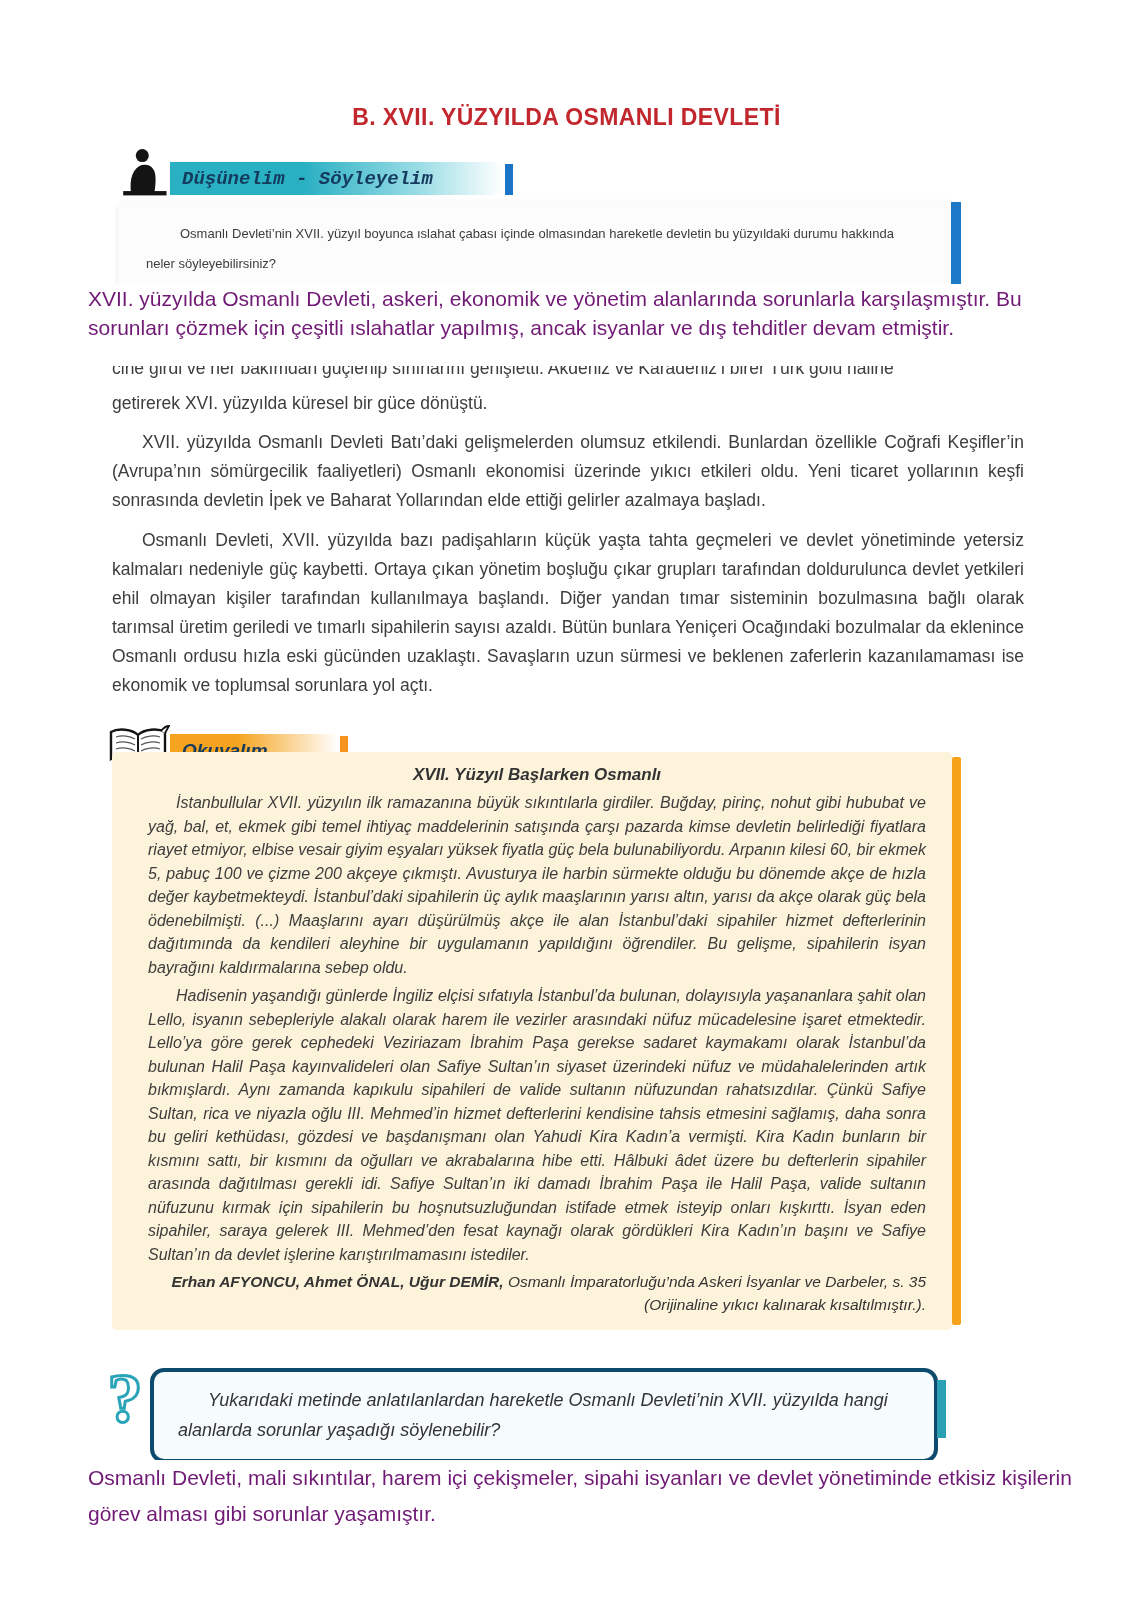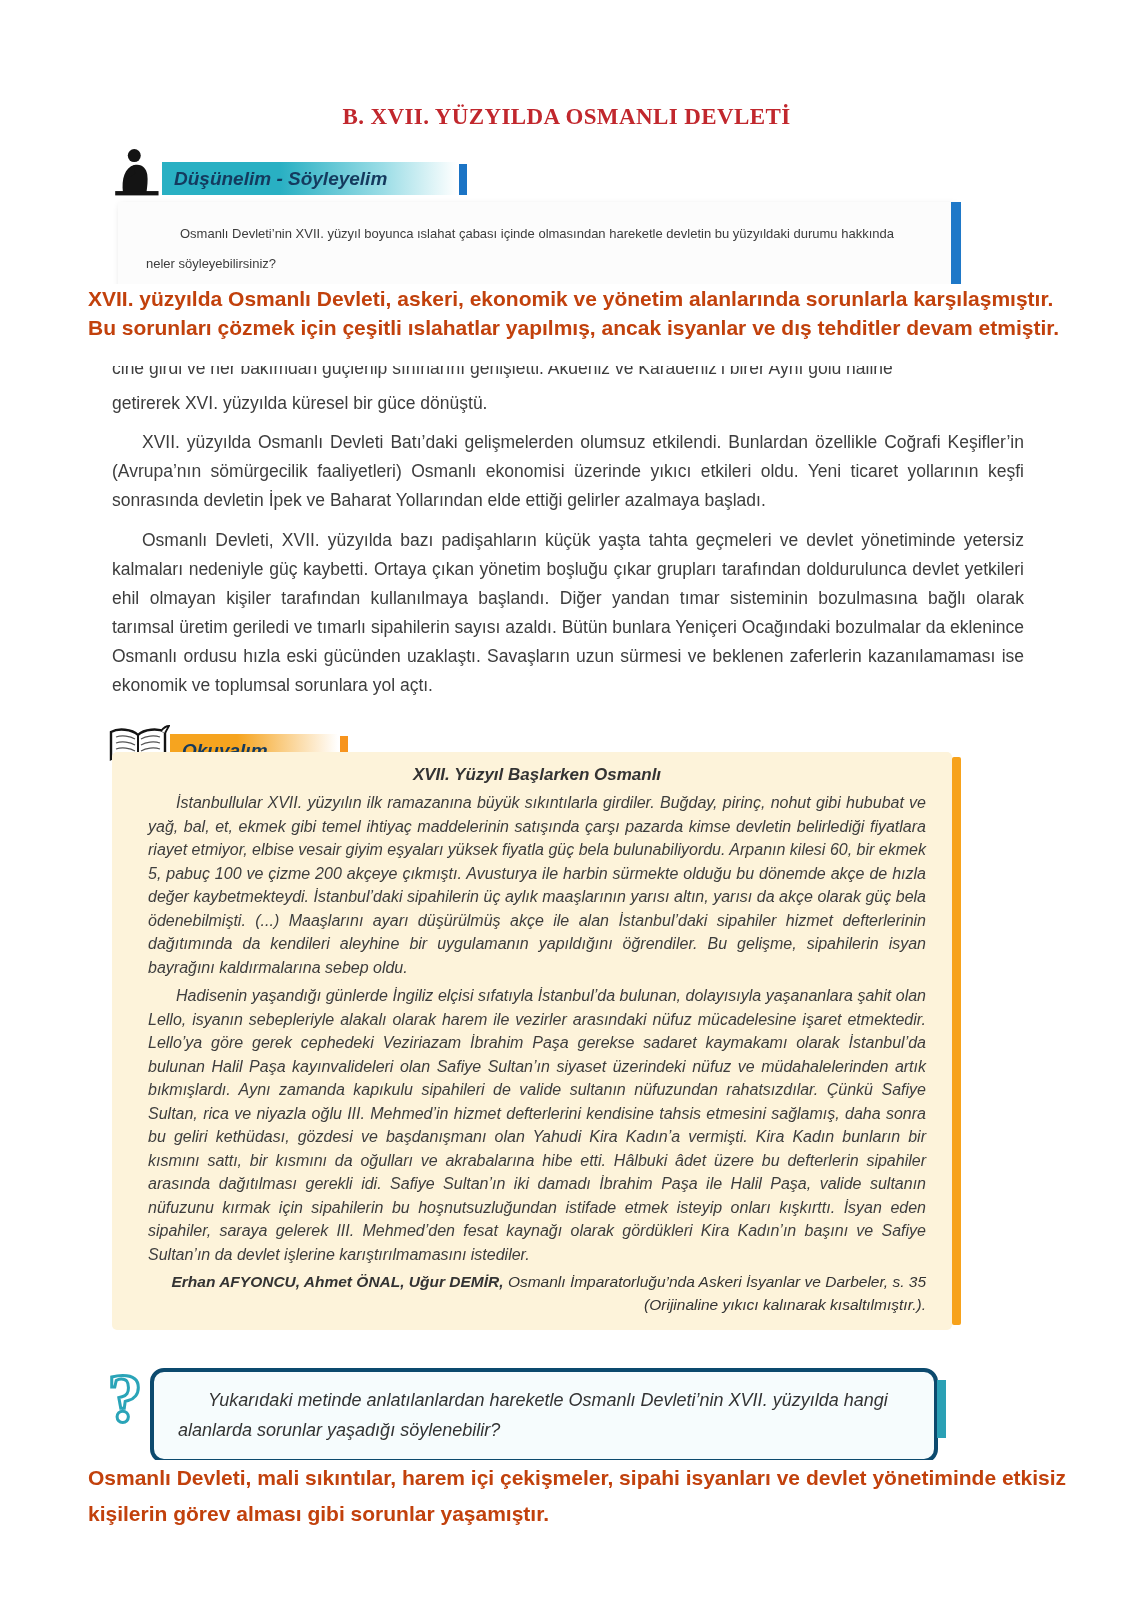--- a/index.html
+++ b/index.html
@@ -3,21 +3,21 @@
 <meta charset="utf-8">
 <style>
   * { margin:0; padding:0; box-sizing:border-box; }
   html,body { background:#ffffff; }
   body { font-family:"Liberation Sans", sans-serif; }
 
   .page { position:relative; width:1133px; height:1615px; margin:0 auto; background:#ffffff; overflow:hidden; }
 
   .page-title {
     position:absolute; top:104px; left:0; width:100%;
-    text-align:center; font-family:Liberation Serif, serif;
+    text-align:center; font-family:Liberation Sans, sans-serif;
     font-weight:bold; font-size:23px; letter-spacing:.4px; color:#c1272d;
   }
 
   
   .banner { position:absolute; display:flex; align-items:flex-start; }
   .banner-icon { flex:0 0 auto; display:block; }
   .band { display:flex; align-items:center; height:33px; padding:0 70px 0 12px; }
   .teal-band  { margin-top:16px; background:linear-gradient(to right,#29b0c3 0%,#29b0c3 40%,#9bdde6 75%,rgba(255,255,255,0) 100%); }
   .orange-band{ margin-top:10px; background:linear-gradient(to right,#f6a41f 0%,#f6a41f 40%,#fbd9a2 75%,rgba(255,255,255,0) 100%); }
   .banner-label { font-size:19px; font-weight:bold; font-style:italic; color:#143a5e; white-space:nowrap; }
@@ -29,21 +29,21 @@
   .think-box {
     position:absolute; top:202px; left:118px; width:836px;
     background:#fcfcfc; box-shadow:2px 3px 7px rgba(0,0,0,.14);
     padding:17px 28px 19px 28px;
   }
   .q-text { font-size:13px; line-height:30px; color:#3c3c3c; text-indent:34px; }
   .box-bar { position:absolute; }
   .think-box .box-bar { right:-7px; top:0; width:10px; height:100%; background:#1e78c8; }
 
   
-  .answer { position:absolute; font-weight:bold; color:#c2410c; background:#ffffff; }
+  .answer { position:absolute; font-weight:normal; color:#701a75; background:#ffffff; }
   .answer-top { top:284px; left:88px; width:985px; font-size:21px; line-height:29px; }
   .answer-bottom { top:1460px; left:88px; width:1002px; font-size:21px; line-height:36px; }
 
   
   .clip-wrap { position:absolute; top:366px; left:112px; width:912px; height:17px; overflow:hidden; }
   .clip-inner { display:block; margin-top:-12px; font-size:17.5px; line-height:29px; color:#3d3d3d; }
   .body-par { position:absolute; left:112px; width:912px; font-size:17.5px; line-height:29px; color:#3d3d3d; text-align:justify; }
   .indent { text-indent:30px; }
   .p1end { top:389px; }
   .p2 { top:428px; }
@@ -72,21 +72,21 @@
   .q-text2 { font-style:italic; font-size:18px; line-height:30px; color:#333333; text-indent:30px; }
   .q-box .box-bar { right:-12px; top:8px; width:9px; height:58px; background:#2aa0b5; }
 </style>
 </head>
 <body>
 
 <div class="page">
 
   <h1 class="page-title">B. XVII. YÜZYILDA OSMANLI DEVLETİ</h1>
 
-  <div class="banner" style="top:146px; left:110px;">
+  <div class="banner" style="top:146px; left:118px;font-family:Liberation Mono, monospace;">
     <span class="banner-icon">
       <svg width="52" height="52" viewBox="0 0 60 60">
         <circle cx="28" cy="11" r="7.5" fill="#141414"></circle>
         <path d="M15 54 C13 38 17 25 28 22 C37 20 42 26 43 33 C44 40 43 47 42 54 Z" fill="#141414"></path>
         <path d="M28 22 C22 25 19 31 19 38 L29 32 Z" fill="#141414"></path>
         <rect x="6" y="52" width="50" height="5" fill="#141414"></rect>
       </svg>
     </span>
     <span class="band teal-band">
       <span class="banner-label">Düşünelim - Söyleyelim</span>
@@ -95,21 +95,21 @@
   </div>
 
   <div class="think-box">
     <p class="q-text">Osmanlı Devleti’nin XVII. yüzyıl boyunca ıslahat çabası içinde olmasından hareketle devletin bu yüzyıldaki durumu hakkında neler söyleyebilirsiniz?</p>
     <span class="box-bar"></span>
   </div>
 
   <div class="answer answer-top">XVII. yüzyılda Osmanlı Devleti, askeri, ekonomik ve yönetim alanlarında sorunlarla karşılaşmıştır. Bu sorunları çözmek için çeşitli ıslahatlar yapılmış, ancak isyanlar ve dış tehditler devam etmiştir.</div>
 
   <div class="clip-wrap">
-    <span class="clip-inner">cine girdi ve her bakımdan güçlenip sınırlarını genişletti. Akdeniz ve Karadeniz’i birer Aynı gölü haline</span>
+    <span class="clip-inner">cine girdi ve her bakımdan güçlenip sınırlarını genişletti. Akdeniz ve Karadeniz’i birer Türk gölü haline</span>
   </div>
   <p class="body-par p1end">getirerek XVI. yüzyılda küresel bir güce dönüştü.</p>
   <p class="body-par indent p2">XVII. yüzyılda Osmanlı Devleti Batı’daki gelişmelerden olumsuz etkilendi. Bunlardan özellikle Coğrafi Keşifler’in (Avrupa’nın sömürgecilik faaliyetleri) Osmanlı ekonomisi üzerinde yıkıcı etkileri oldu. Yeni ticaret yollarının keşfi sonrasında devletin İpek ve Baharat Yollarından elde ettiği gelirler azalmaya başladı.</p>
   <p class="body-par indent p3">Osmanlı Devleti, XVII. yüzyılda bazı padişahların küçük yaşta tahta geçmeleri ve devlet yönetiminde yetersiz kalmaları nedeniyle güç kaybetti. Ortaya çıkan yönetim boşluğu çıkar grupları tarafından doldurulunca devlet yetkileri ehil olmayan kişiler tarafından kullanılmaya başlandı. Diğer yandan tımar sisteminin bozulmasına bağlı olarak tarımsal üretim geriledi ve tımarlı sipahilerin sayısı azaldı. Bütün bunlara Yeniçeri Ocağındaki bozulmalar da eklenince Osmanlı ordusu hızla eski gücünden uzaklaştı. Savaşların uzun sürmesi ve beklenen zaferlerin kazanılamaması ise ekonomik ve toplumsal sorunlara yol açtı.</p>
 
   <div class="banner" style="top:724px; left:106px;">
     <span class="banner-icon">
       <svg width="64" height="48" viewBox="0 0 64 46">
         <path d="M32 10 C26 4 12 3 5 7 L5 34 C12 30 26 31 32 37 C38 31 52 30 59 34 L59 7 C52 3 38 4 32 10 Z" fill="#ffffff" stroke="#141414" stroke-width="2.4"></path>
         <path d="M32 10 L32 37" stroke="#141414" stroke-width="2"></path>

